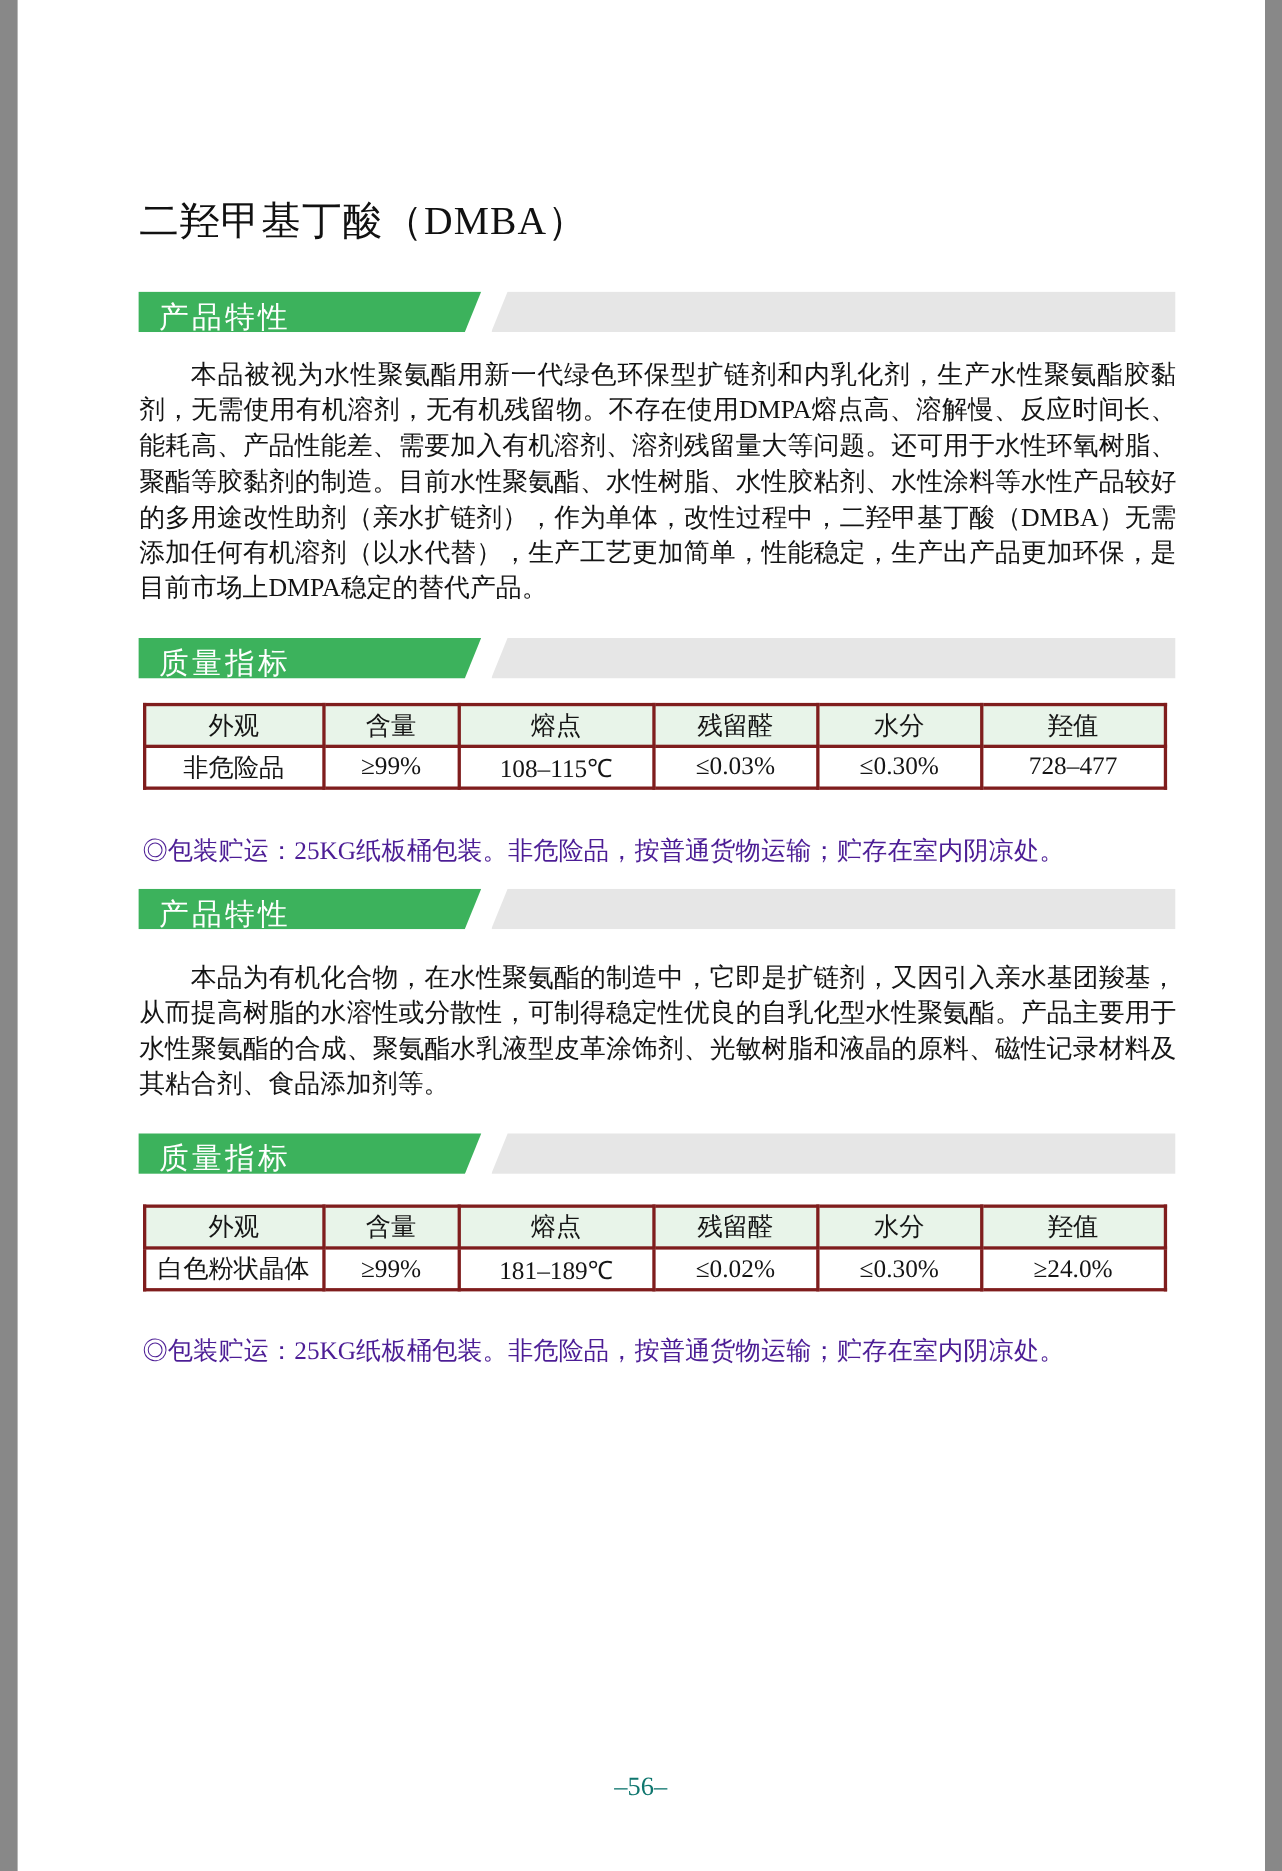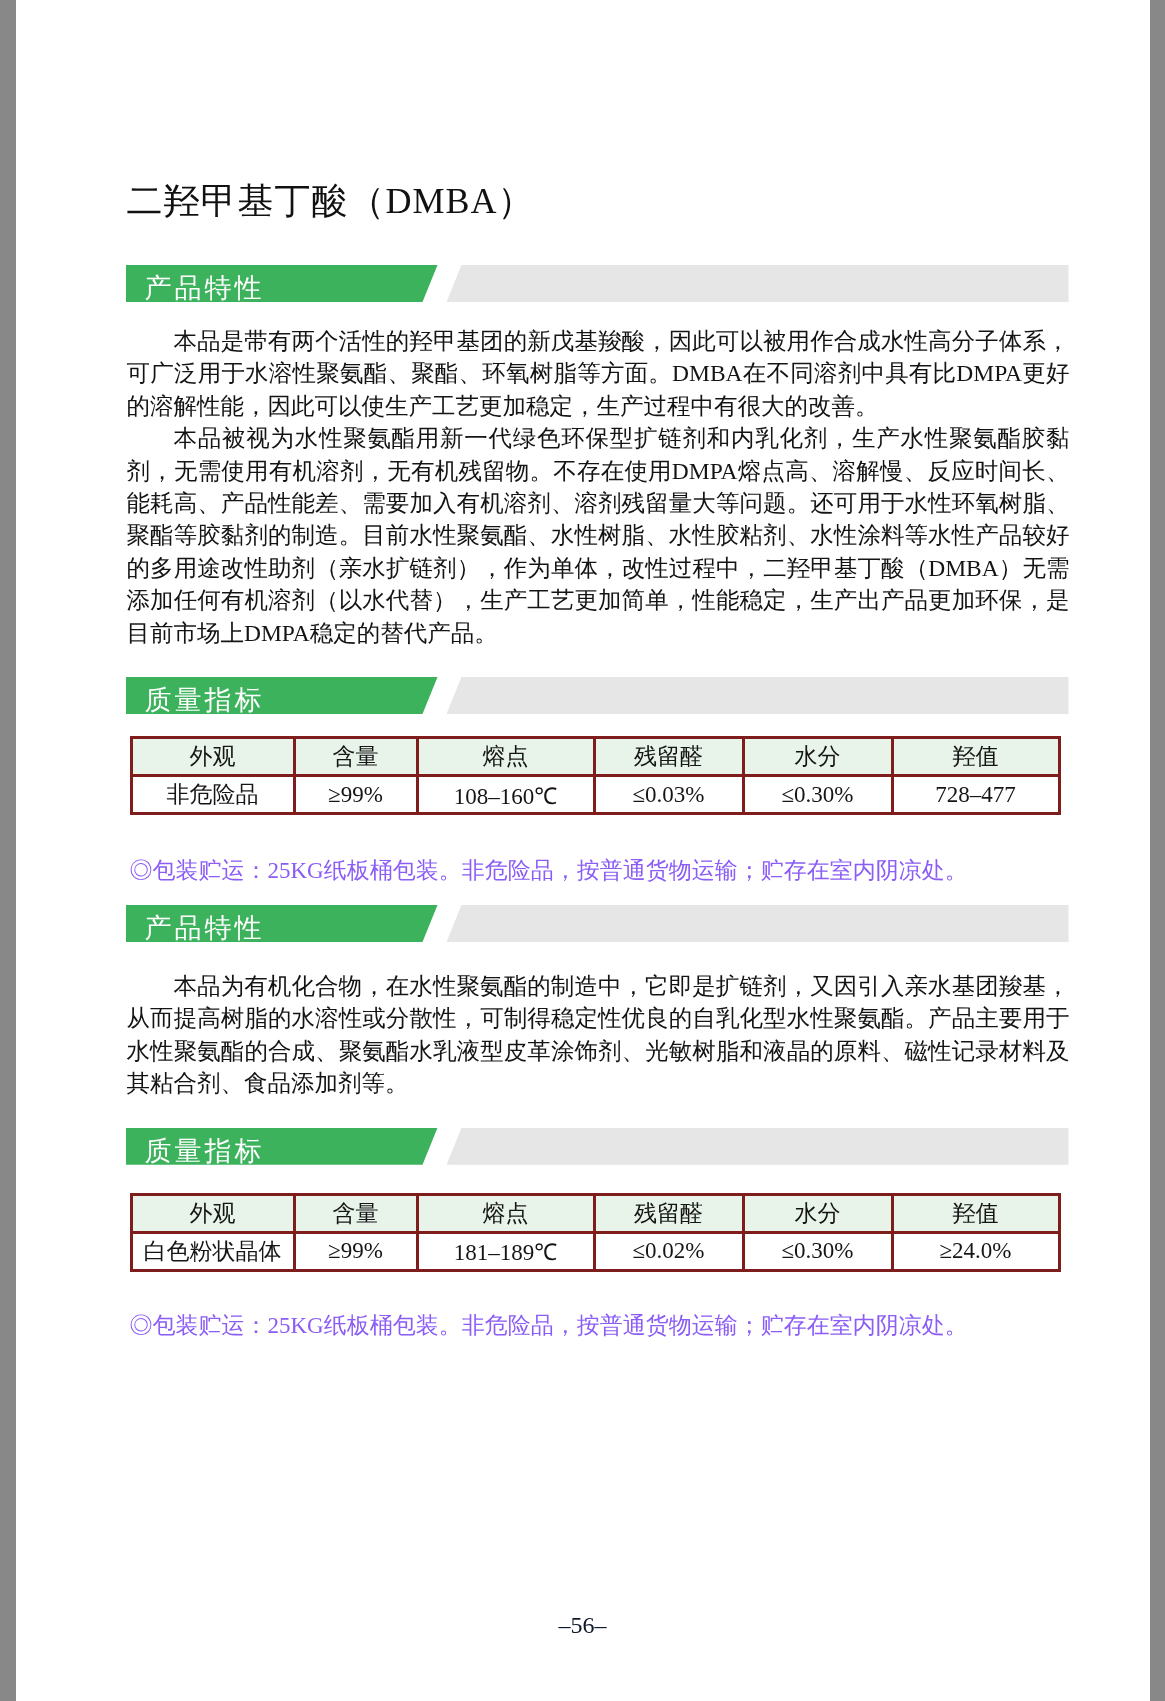--- a/index.html
+++ b/index.html
@@ -83,50 +83,49 @@
   }
   .spec-table { border: 1.5px solid #4a4a4a; }
   .spec-table thead th { background: #e8f4e9; }
   .spec-table tbody td { background: #ffffff; }
 
   .pack-note {
     margin-top: 40px;
     margin-left: 3px;
     font-size: 23px;
     line-height: 32px;
-    color: #8b5cf6;
+    color: #4c1d95;
   }
   .pack-note.n2 { margin-top: 38px; }
 
   .page-number {
     position: absolute;
     left: 0; right: 0;
     bottom: 62px;
     text-align: center;
     font-size: 24px;
-    color: #0f172a;
+    color: #0f766e;
   }
 </style>
 </head>
 <body>
 
 <div class="page">
   <div class="content">
 
     <h1 class="doc-title first">二羟甲基丁酸（DMBA）</h1>
 
     <div class="banner b1">
       <div class="banner-green">
         <span class="banner-label">产品特性</span>
       </div>
       <div class="banner-gray"></div>
     </div>
 
     <div class="body-text">
-      <p>本品是带有两个活性的羟甲基团的新戊基羧酸，因此可以被用作合成水性高分子体系，可广泛用于水溶性聚氨酯、聚酯、环氧树脂等方面。DMBA在不同溶剂中具有比DMPA更好的溶解性能，因此可以使生产工艺更加稳定，生产过程中有很大的改善。</p>
       <p>本品被视为水性聚氨酯用新一代绿色环保型扩链剂和内乳化剂，生产水性聚氨酯胶黏剂，无需使用有机溶剂，无有机残留物。不存在使用DMPA熔点高、溶解慢、反应时间长、能耗高、产品性能差、需要加入有机溶剂、溶剂残留量大等问题。还可用于水性环氧树脂、聚酯等胶黏剂的制造。目前水性聚氨酯、水性树脂、水性胶粘剂、水性涂料等水性产品较好的多用途改性助剂（亲水扩链剂），作为单体，改性过程中，二羟甲基丁酸（DMBA）无需添加任何有机溶剂（以水代替），生产工艺更加简单，性能稳定，生产出产品更加环保，是目前市场上DMPA稳定的替代产品。</p>
     </div>
 
     <div class="banner b2">
       <div class="banner-green">
         <span class="banner-label">质量指标</span>
       </div>
       <div class="banner-gray"></div>
     </div>
 
@@ -146,21 +145,21 @@
           <th>熔点</th>
           <th>残留醛</th>
           <th>水分</th>
           <th>羟值</th>
         </tr>
       </thead>
       <tbody>
         <tr>
           <td>非危险品</td>
           <td>≥99%</td>
-          <td>108–160℃</td>
+          <td>108–115℃</td>
           <td>≤0.03%</td>
           <td>≤0.30%</td>
           <td>728–477</td>
         </tr>
       </tbody>
     </table>
 
     <div class="pack-note n1">◎包装贮运：25KG纸板桶包装。非危险品，按普通货物运输；贮存在室内阴凉处。</div>
 
 

